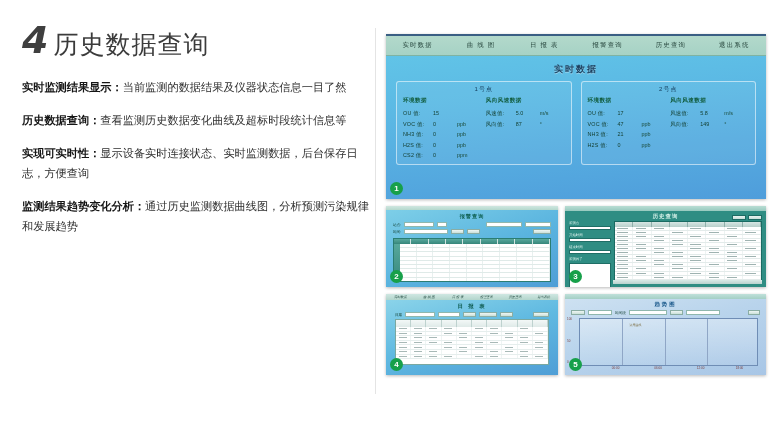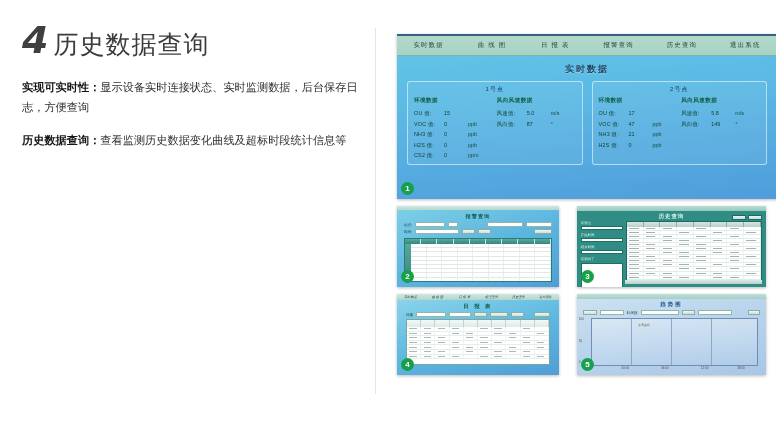--- a/index.html
+++ b/index.html
@@ -29,21 +29,21 @@
   .bullet .body { color: #2f2f2f; }
   .divider-v {
     position: absolute; left: 375px; top: 28px;
     width: 1px; height: 366px;
     background: #e4e4e4;
   }
 
   
   .shots { position: absolute; left: 386px; top: 34px; width: 380px; }
 
-  .shot { position: relative; overflow: hidden; box-shadow: 0 1px 3px rgba(0,0,0,0.28); margin-left: 11px; }
+  .shot { position: relative; overflow: hidden; box-shadow: 0 1px 3px rgba(0,0,0,0.28); }
   .badge {
     position: absolute; left: 4px; bottom: 4px;
     width: 13px; height: 13px; border-radius: 50%;
     background: #17a04a; color: #fff;
     font-size: 8px; font-weight: bold;
     display: flex; align-items: center; justify-content: center;
     z-index: 9; line-height: 1;
   }
 
   
@@ -164,24 +164,30 @@
 
   <div class="left-col">
 
     <div class="slide-title">
       <span class="slide-num">4</span>
       <span class="slide-heading">历史数据查询</span>
     </div>
 
     <div class="bullets">
       <div class="bullet">
-        <span class="lead">实现可实时性：</span><span class="body">显示设备实时连接状态、实时监测数据，后台保存日志，方便查询</span>
+        <span class="lead">实时监测结果显示：</span><span class="body">当前监测的数据结果及仪器状态信息一目了然</span>
       </div>
       <div class="bullet">
         <span class="lead">历史数据查询：</span><span class="body">查看监测历史数据变化曲线及超标时段统计信息等</span>
+      </div>
+      <div class="bullet">
+        <span class="lead">实现可实时性：</span><span class="body">显示设备实时连接状态、实时监测数据，后台保存日志，方便查询</span>
+      </div>
+      <div class="bullet">
+        <span class="lead">监测结果趋势变化分析：</span><span class="body">通过历史监测数据曲线图，分析预测污染规律和发展趋势</span>
       </div>
     </div>
   </div>
 
   <div class="divider-v"></div>
 
   <div class="shots">
 
     <div class="shot" id="shot1">
       <div class="menu-top-rule"></div>

